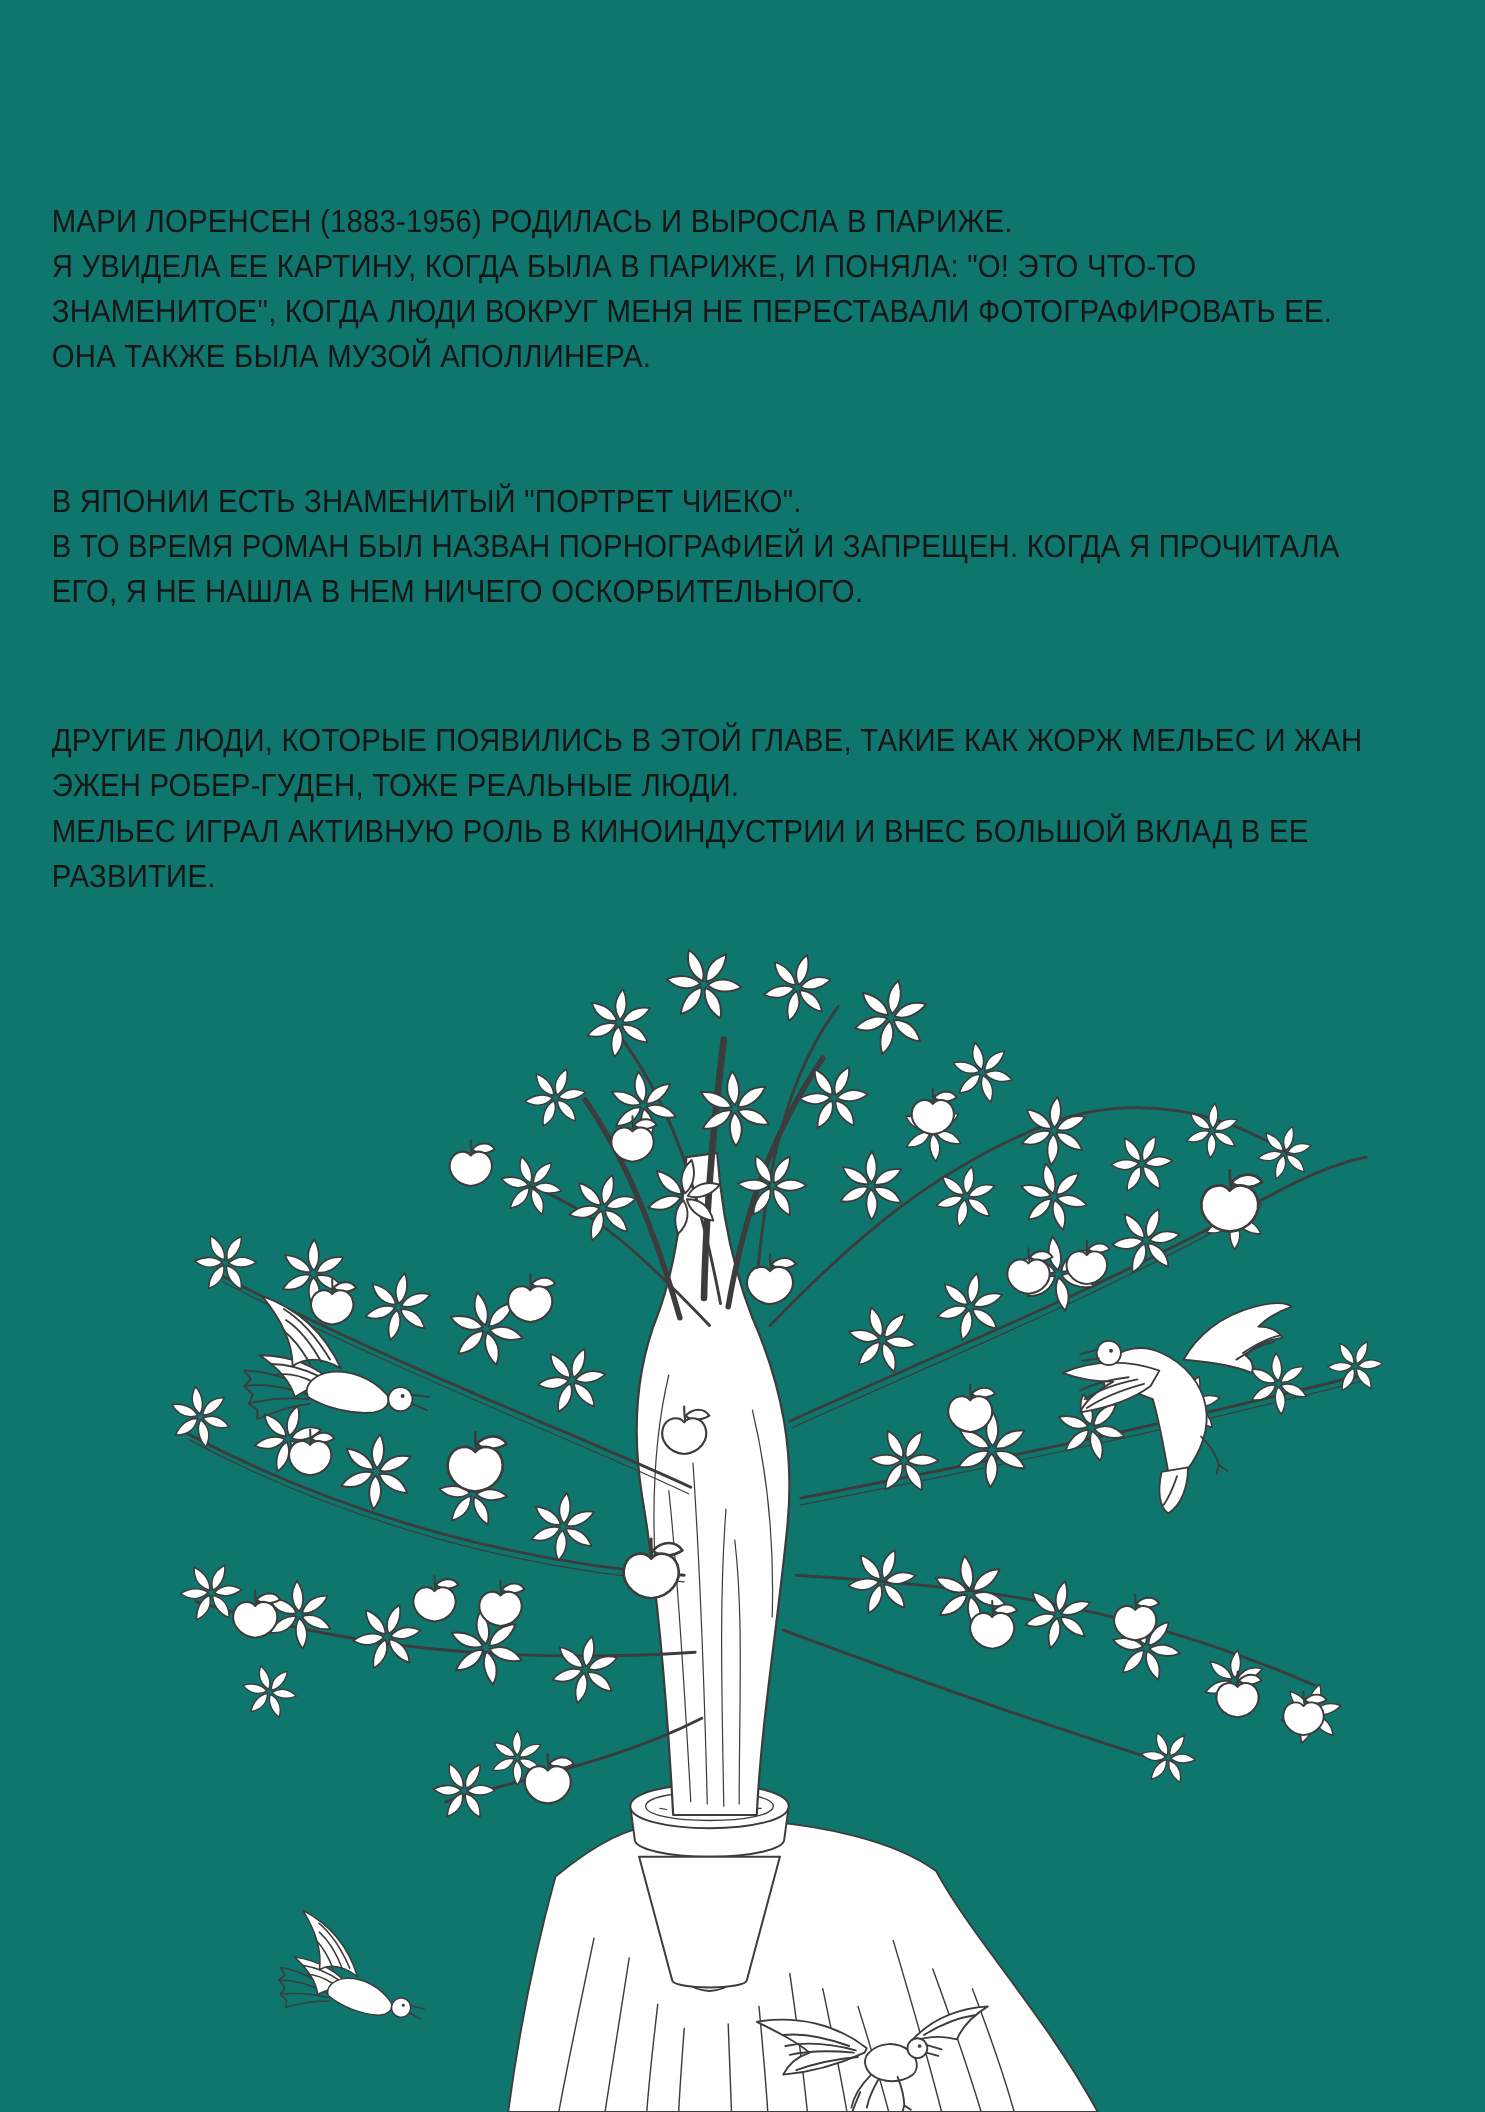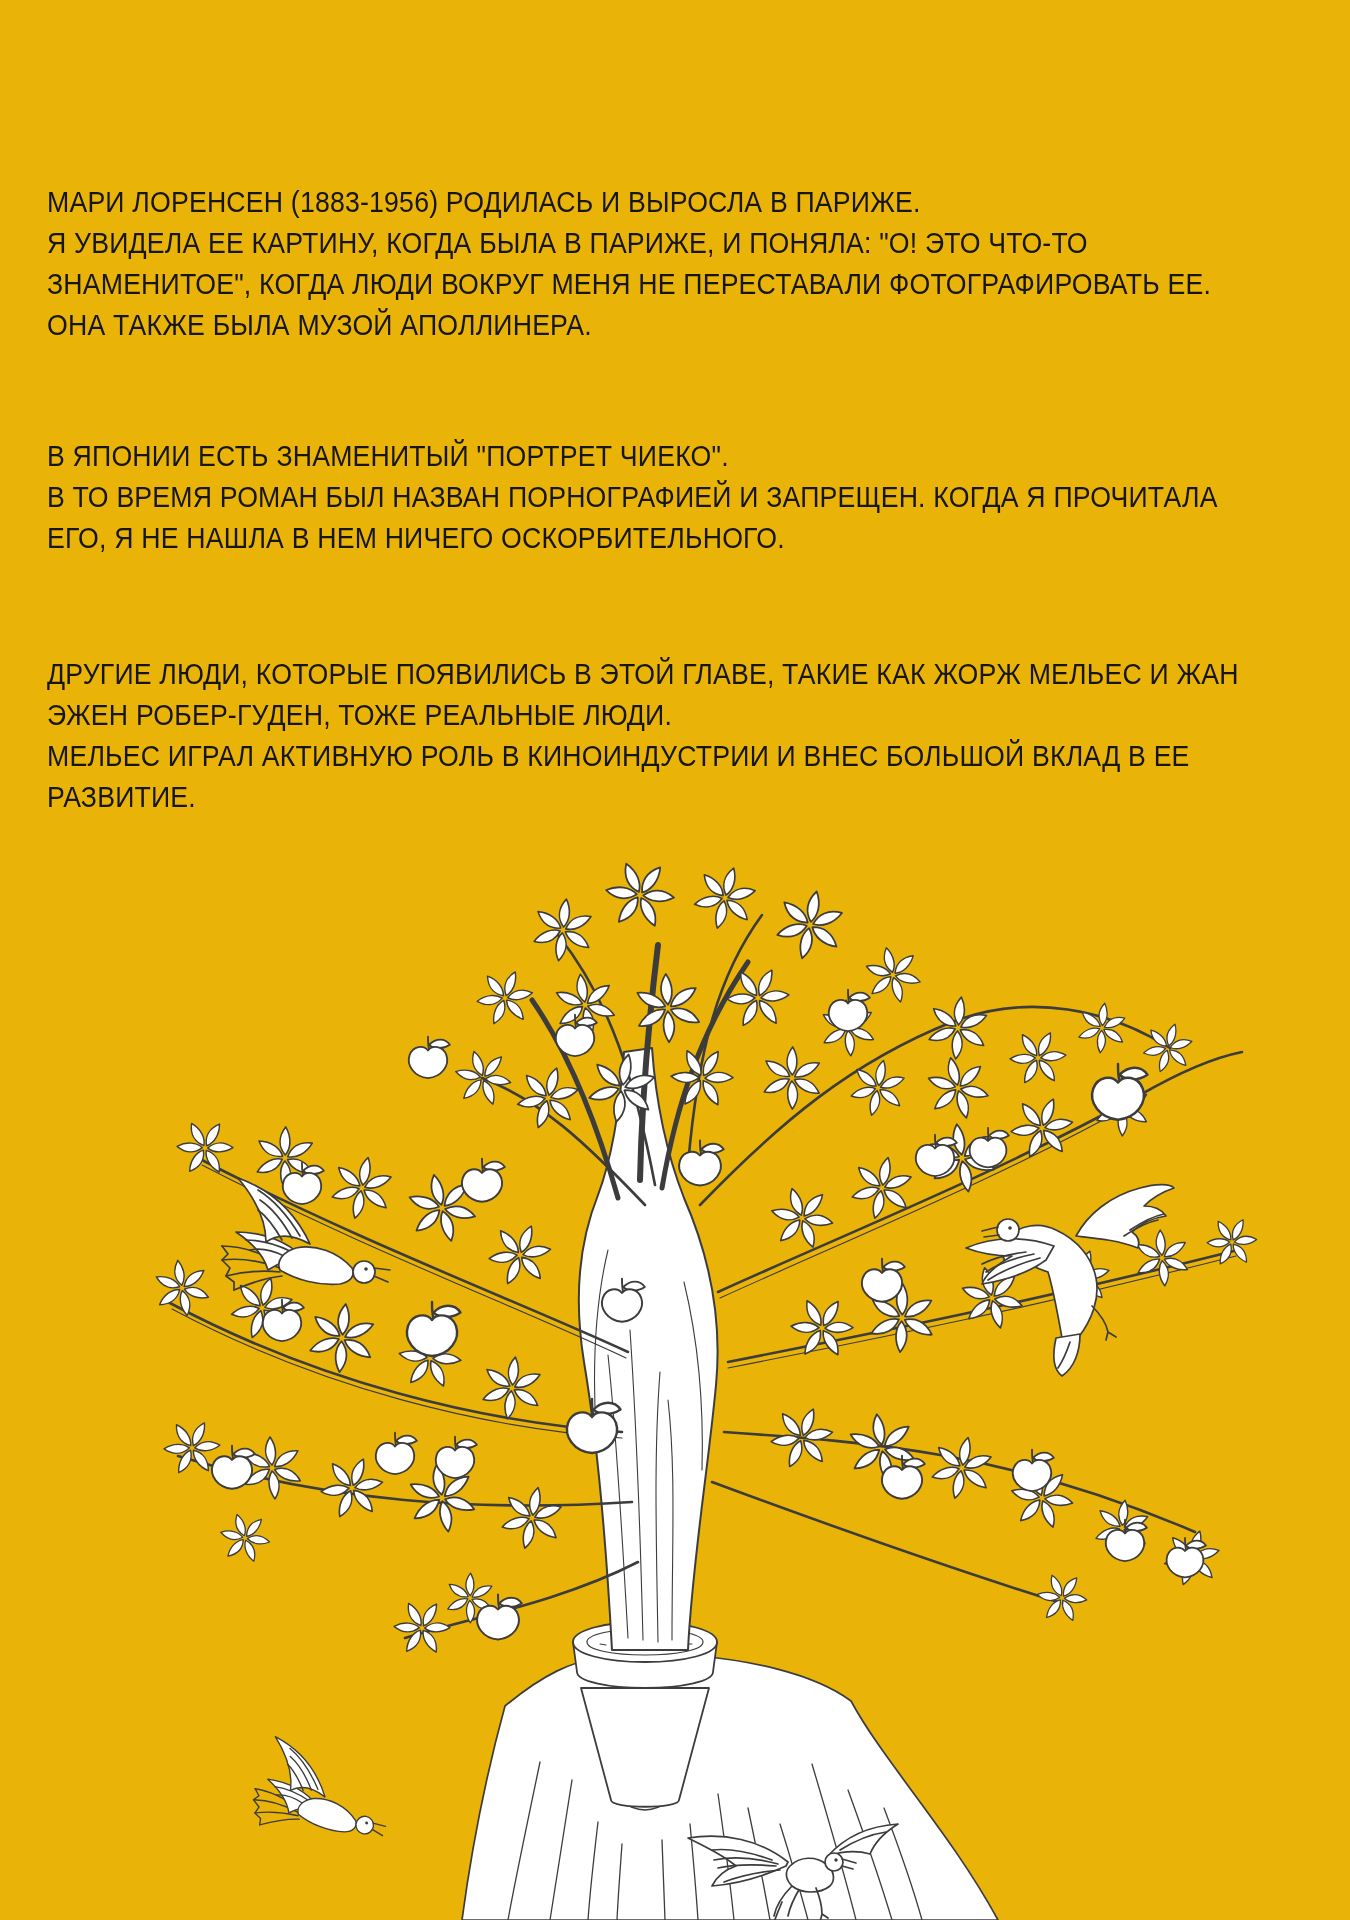--- a/index.html
+++ b/index.html
@@ -1,21 +1,21 @@
 <!DOCTYPE html>
 <html lang="ru"><head>
 <meta charset="utf-8">
 <style>
   html,body{margin:0;padding:0;background:#ffffff;}
   body{
     width:1350px;height:1920px;position:relative;overflow:hidden;
     font-family:"Liberation Sans","DejaVu Sans",sans-serif;
     color:#141414;
   }
-  .page{position:absolute;inset:0;background:#eab308;}
+  .page{position:absolute;inset:0;background:#0f766e;}
   .text-block{
     position:absolute;left:47px;
     font-size:29px;font-weight:500;line-height:41px;
     letter-spacing:.2px;
     transform:scaleX(.92);transform-origin:left top;
     color:#161616;
   }
   .text-block .line{white-space:pre;}
   #para-1{top:182px;}
   #para-2{top:436px;}

